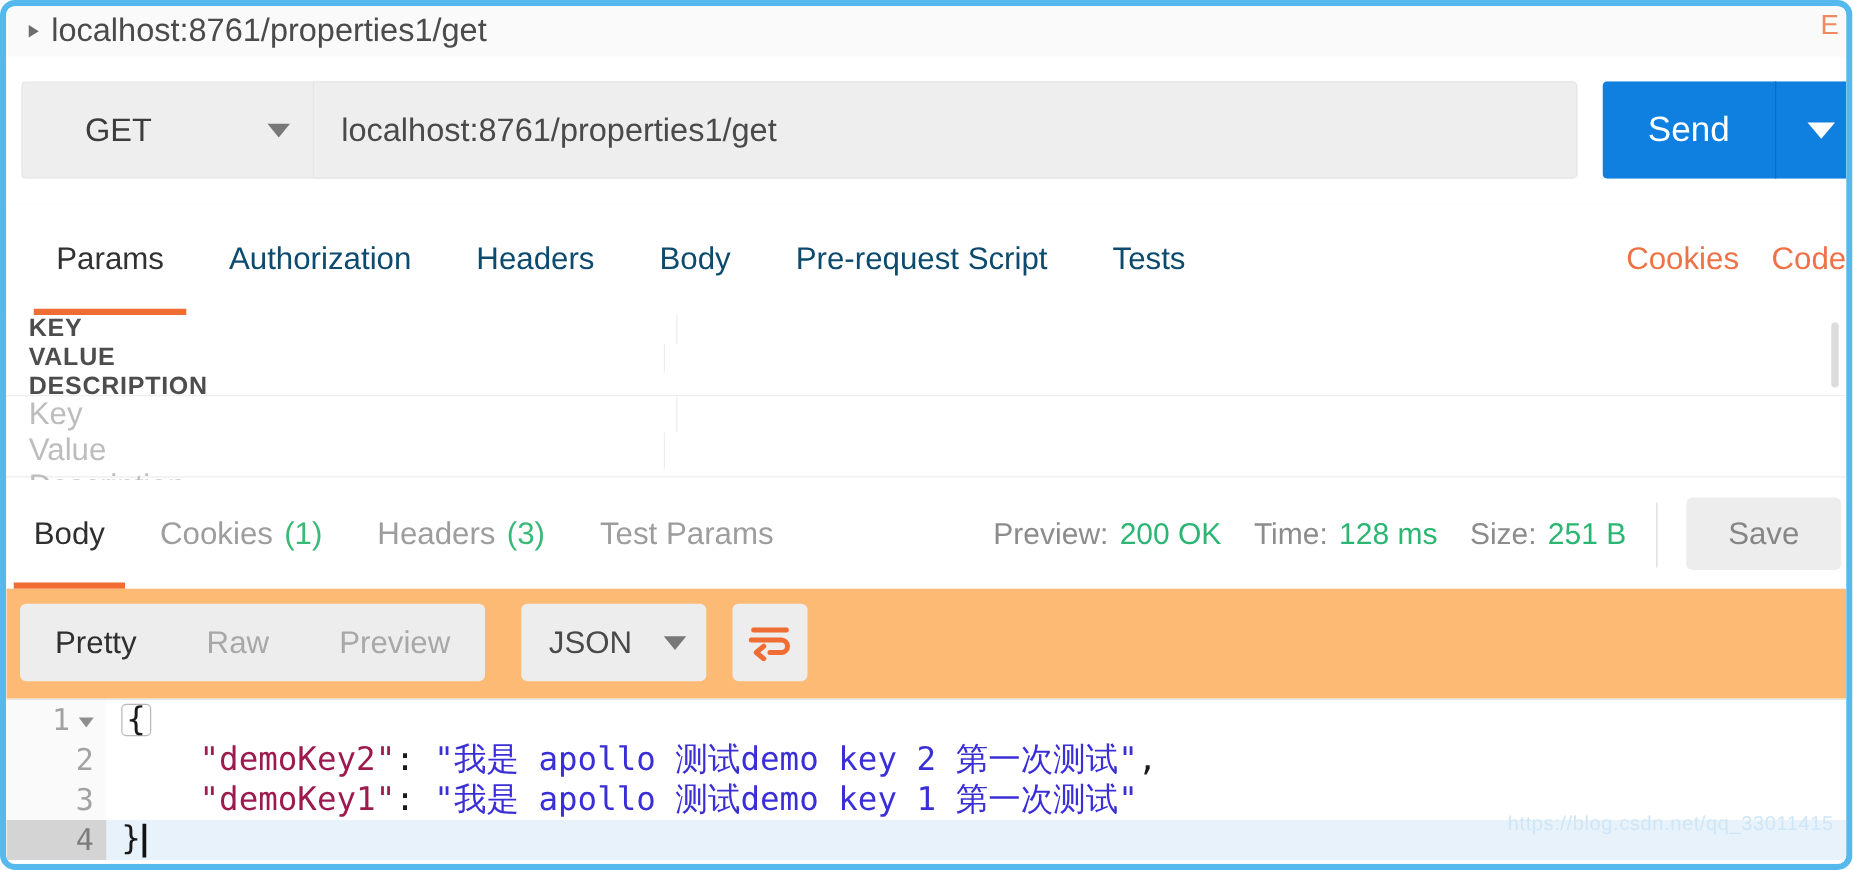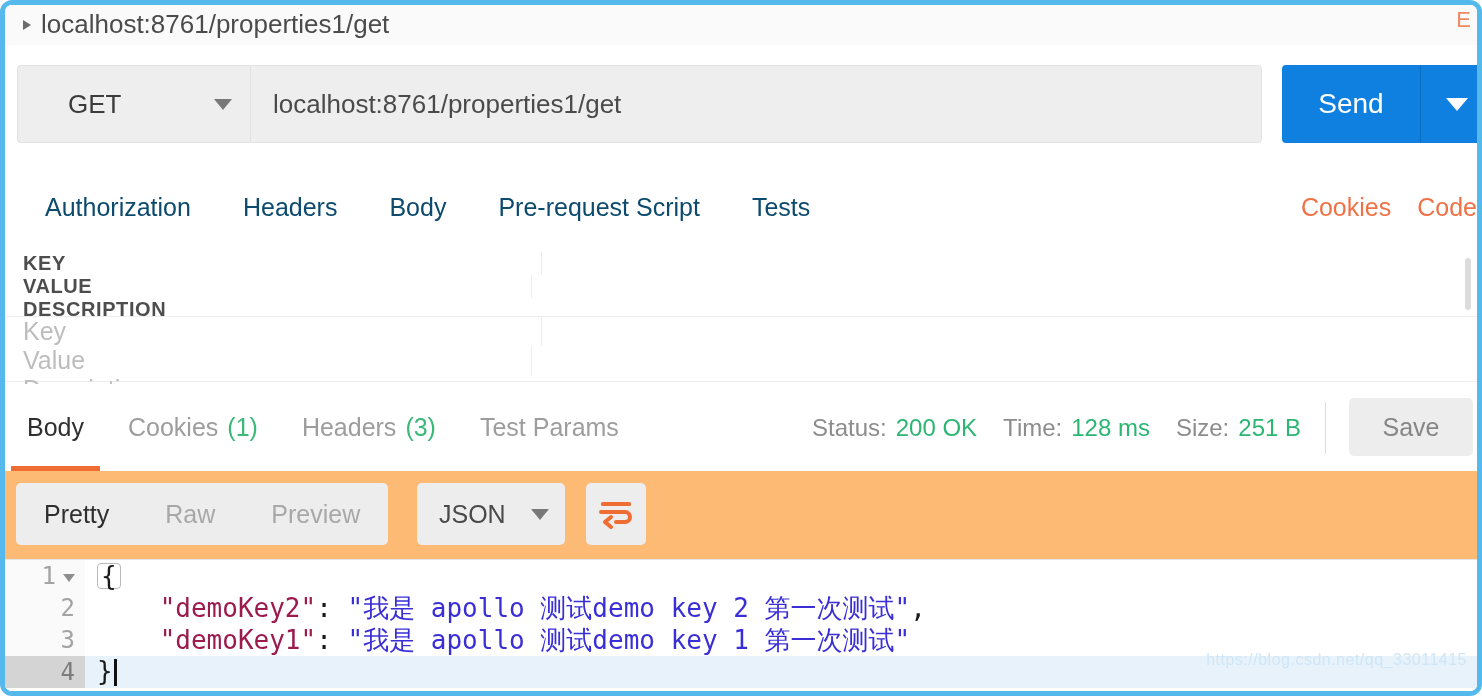--- a/index.html
+++ b/index.html
@@ -510,20 +510,23 @@
       <div id="send-group">
         <div id="send-button">Send</div>
         <div id="send-caret-btn">
           <span class="chev-white"></span>
         </div>
       </div>
     </div>
 
     <div id="req-tabs">
       <div class="tabrow">
+        <div class="rtab active">
+            <span>Params</span>
+          </div>
         <div class="rtab">
             <span>Authorization</span>
           </div>
         <div class="rtab">
             <span>Headers</span>
           </div>
         <div class="rtab">
             <span>Body</span>
           </div>
         <div class="rtab">
@@ -581,21 +584,21 @@
         <div class="restab">
           <span>Headers</span>
           <span class="count">(3)</span>
         </div>
         <div class="restab">
           <span>Test Params</span>
         </div>
       </div>
       <div id="resp-meta">
         <div class="meta-group">
-          <span class="meta-label">Status:</span>
+          <span class="meta-label">Preview:</span>
           <span class="meta-value">200 OK</span>
         </div>
         <div class="meta-group">
           <span class="meta-label">Time:</span>
           <span class="meta-value">128 ms</span>
         </div>
         <div class="meta-group">
           <span class="meta-label">Size:</span>
           <span class="meta-value">251 B</span>
         </div>

